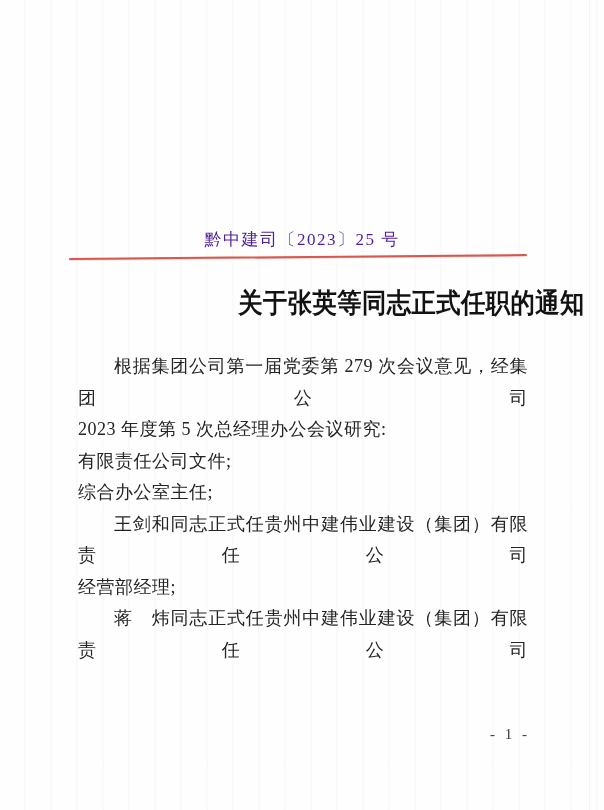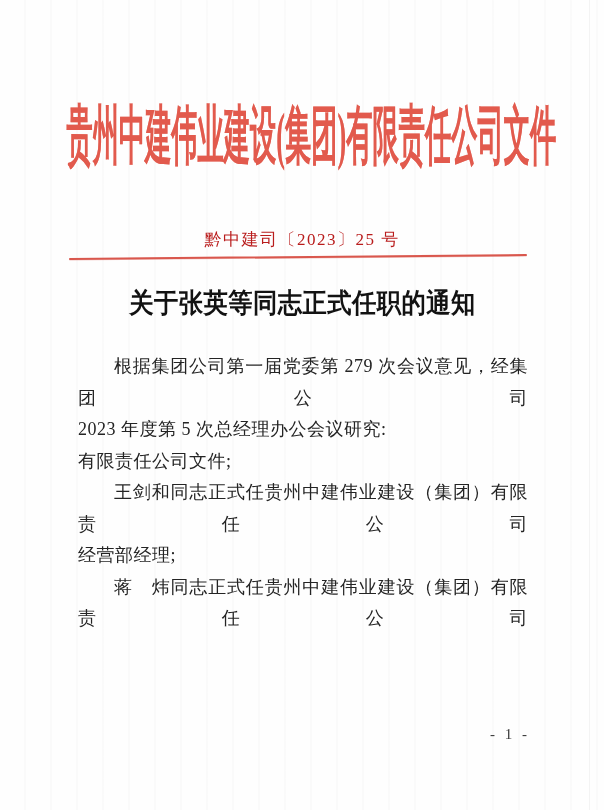--- a/index.html
+++ b/index.html
@@ -65,41 +65,41 @@
 
   .doc-number {
     position: absolute;
     top: 229px;
     left: 0;
     right: 0;
     text-align: center;
     font-size: 17px;
     line-height: 22px;
     letter-spacing: 1.5px;
-    color: #b91c1c;
+    color: #4c1d95;
   }
 
   .red-rule {
     position: absolute;
     top: 256px;
     left: 69px;
     width: 458px;
     height: 2px;
     background: var(--rule-red, #d9574d);
     border-radius: 1px;
     transform: rotate(-0.5deg);
     box-shadow: 0 0.5px 0 rgba(217,87,77,0.35);
   }
 
   .doc-title {
     position: absolute;
     top: 286px;
     left: 0;
     right: 0;
-    text-align: center;
+    text-align: right;
   }
   .doc-title .txt {
     display: inline-block;
     font-size: 27px;
     line-height: 34px;
     font-weight: 700;
     color: #121212;
     letter-spacing: 0.5px;
     white-space: nowrap;
     transform: scaleX(0.9);
@@ -135,36 +135,34 @@
     color: #3a3a3a;
   }
 </style>
 </head>
 <body>
 
 <div class="page">
 
   <div class="scan-edge-line"></div>
 
-  <div class="red-header">
-    <span class="txt">贵州中建伟业建设(集团)有限责任公司文件</span>
-  </div>
 
   <div class="doc-number">黔中建司〔2023〕25 号</div>
 
   <div class="red-rule"></div>
 
   <div class="doc-title">
     <span class="txt">关于张英等同志正式任职的通知</span>
   </div>
 
   <div class="body-text">
     <div class="line indent just">根据集团公司第一届党委第 279 次会议意见，经集团公司</div>
     <div class="line">2023 年度第 5 次总经理办公会议研究:</div>
     <div class="line">有限责任公司文件;</div>
+    <div class="line">综合办公室主任;</div>
     <div class="line indent just">王剑和同志正式任贵州中建伟业建设（集团）有限责任公司</div>
     <div class="line">经营部经理;</div>
     <div class="line indent just">蒋　炜同志正式任贵州中建伟业建设（集团）有限责任公司</div>
 
   </div>
 
   <div class="page-number">- 1 -</div>
 
 </div>
 

